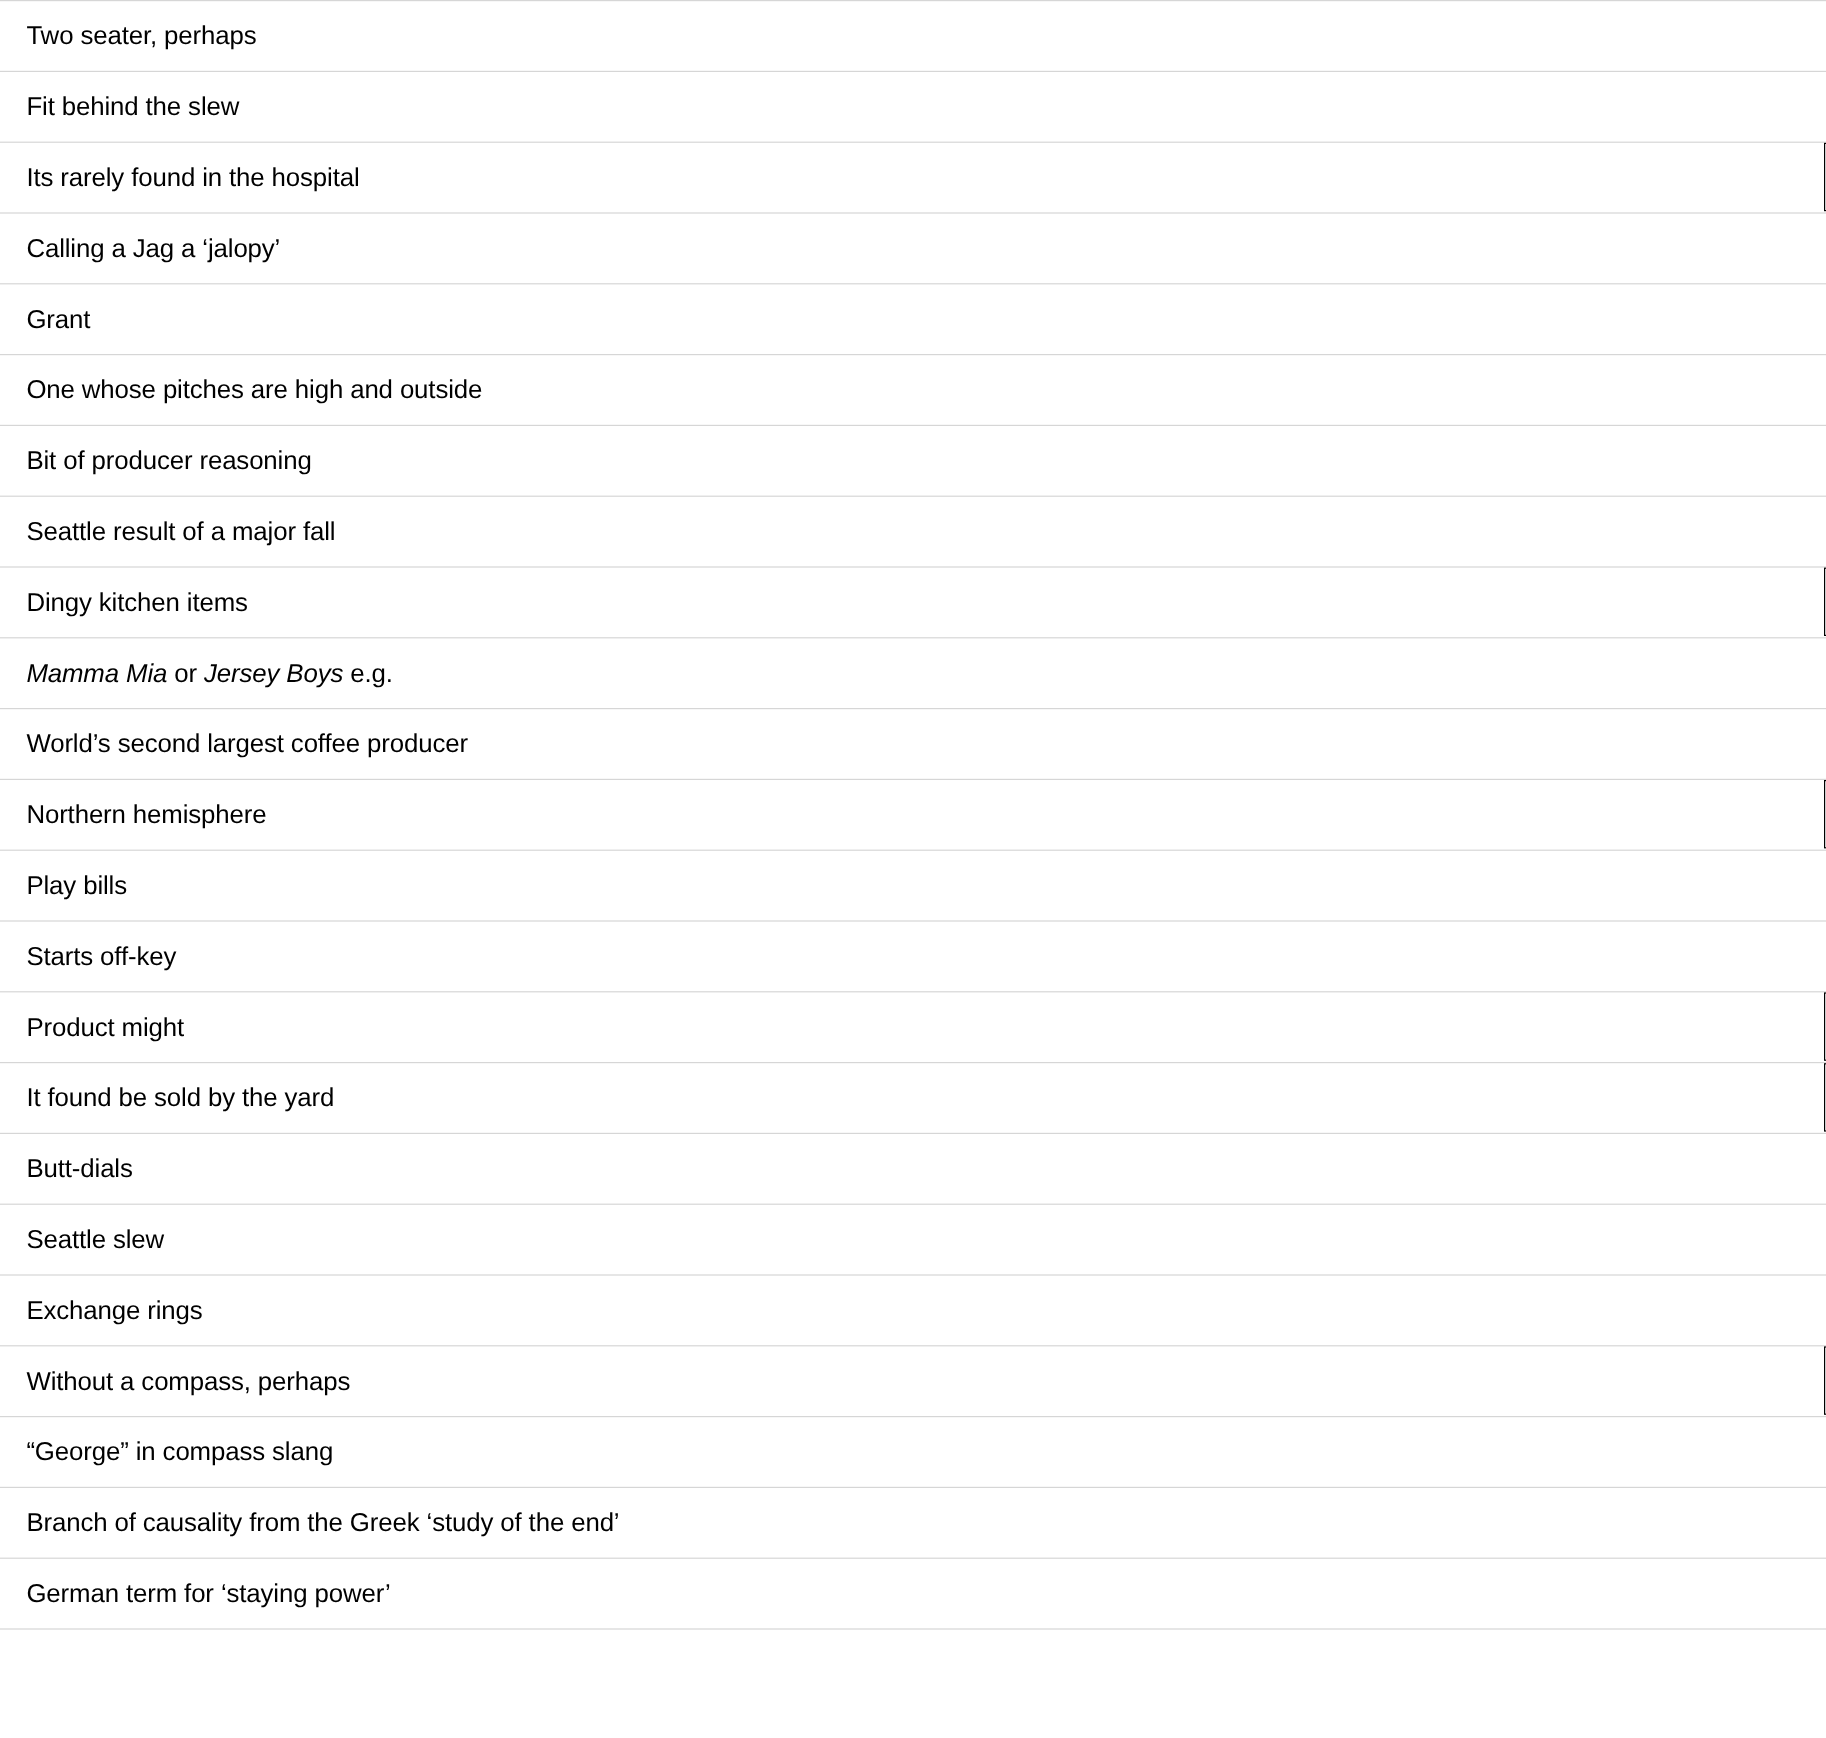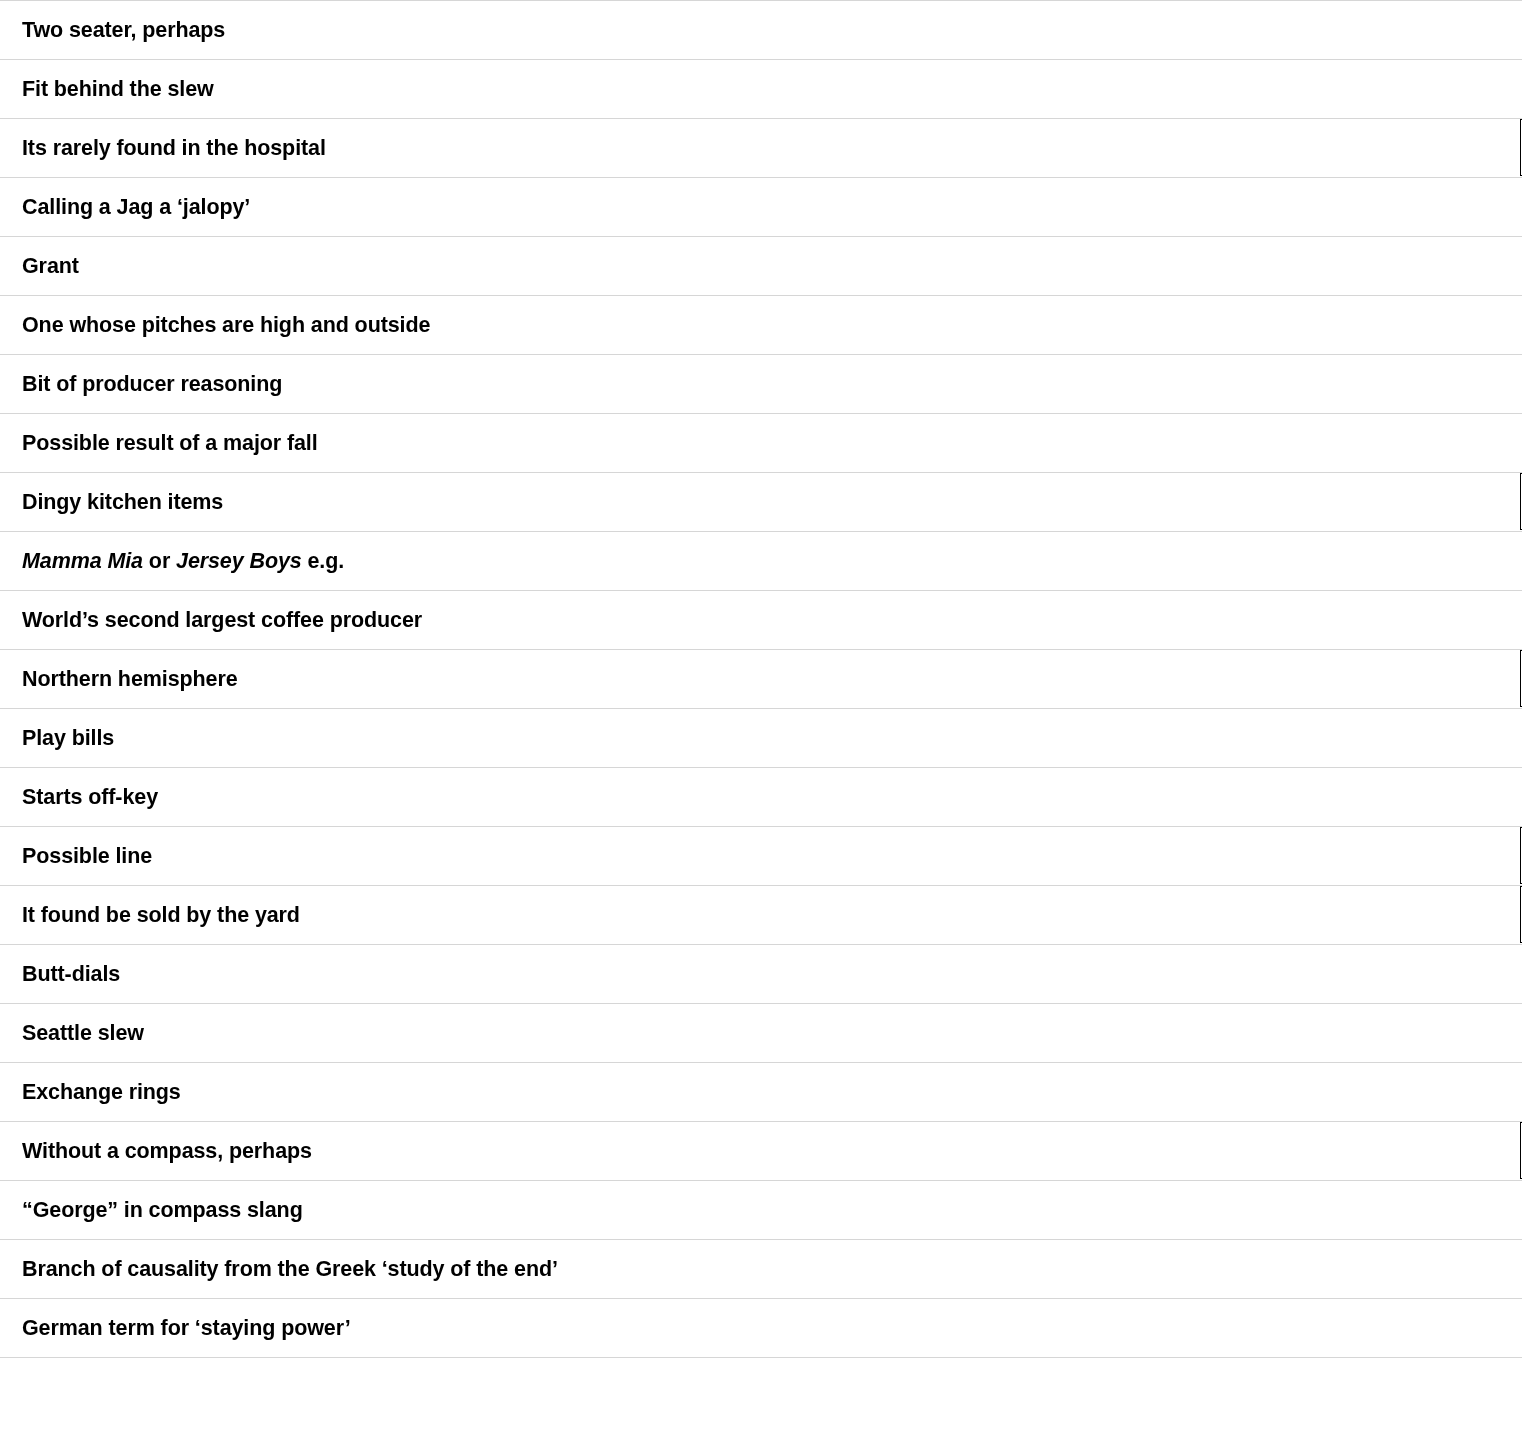--- a/index.html
+++ b/index.html
@@ -20,21 +20,21 @@
     table-layout: fixed;
   }
   #puzzle tr {
     height: 59px;
   }
   td.clue {
     width: 833px;
     border-top: 1px solid #d6d6d6;
     border-bottom: 1px solid #d6d6d6;
     font-size: 21.5px;
-    font-weight: bold;
+    font-weight: normal;
     letter-spacing: -0.1px;
     padding: 0 0 0 22px;
     vertical-align: middle;
     white-space: nowrap;
     overflow: hidden;
   }
   td.clue i {
     font-style: italic;
     margin-top: 32px;
   }
@@ -106,21 +106,21 @@
           <div class="rowgrid"></div>
         </td>
       </tr>
       <tr>
         <td class="clue">Bit of producer reasoning</td>
         <td class="gridcell">
           <div class="rowgrid"></div>
         </td>
       </tr>
       <tr>
-        <td class="clue">Possible result of a major fall</td>
+        <td class="clue">Seattle result of a major fall</td>
         <td class="gridcell">
           <div class="rowgrid"></div>
         </td>
       </tr>
       <tr>
         <td class="clue">Dingy kitchen items</td>
         <td class="gridcell">
           <div class="rowgrid">
             <div class="cell">O</div>
           </div>
@@ -152,21 +152,21 @@
           <div class="rowgrid"></div>
         </td>
       </tr>
       <tr>
         <td class="clue">Starts off-key</td>
         <td class="gridcell">
           <div class="rowgrid"></div>
         </td>
       </tr>
       <tr>
-        <td class="clue">Possible line</td>
+        <td class="clue">Product might</td>
         <td class="gridcell">
           <div class="rowgrid">
             <div class="cell">A</div>
           </div>
         </td>
       </tr>
       <tr>
         <td class="clue">It found be sold by the yard</td>
         <td class="gridcell">
           <div class="rowgrid">

